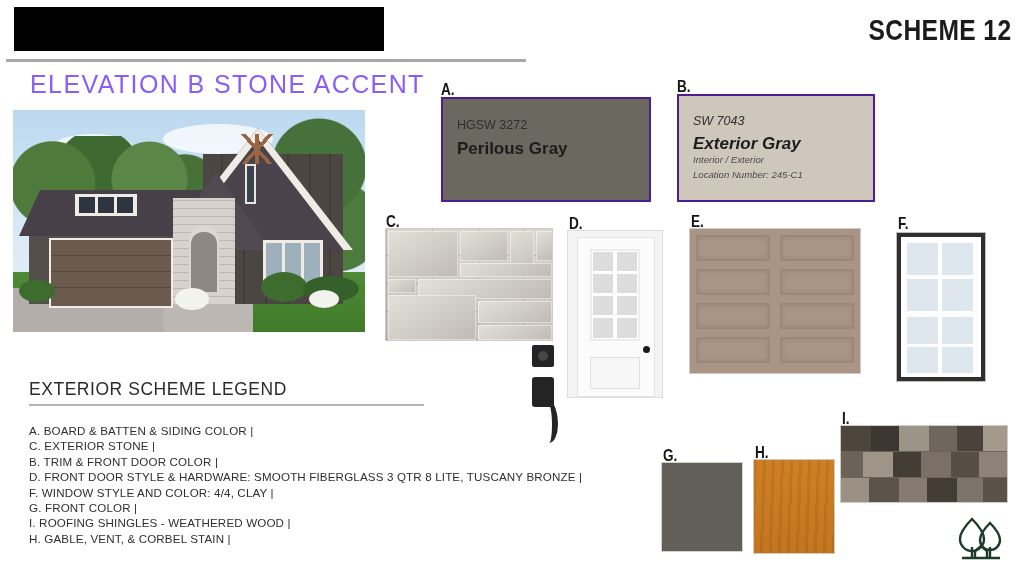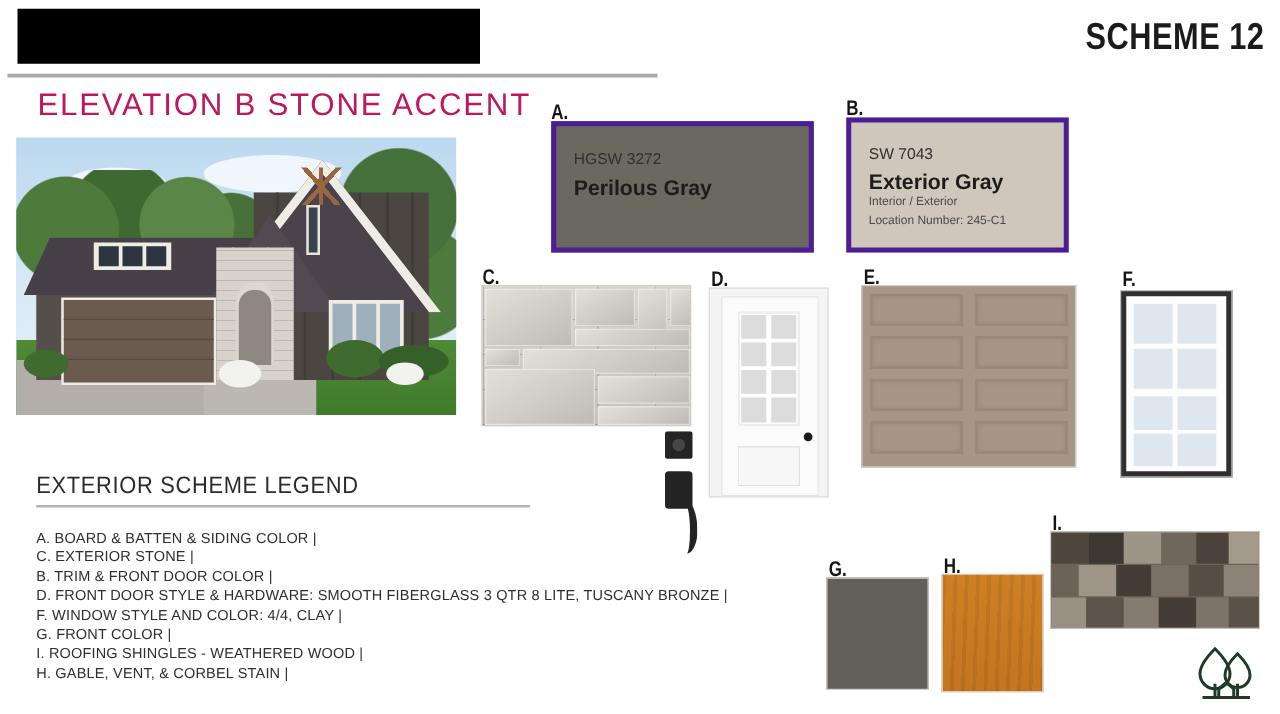--- a/index.html
+++ b/index.html
@@ -13,21 +13,21 @@
   .redact-bar{position:absolute;left:14px;top:7px;width:370px;height:44px;background:#000;}
   .hdr-rule{position:absolute;left:6px;top:59px;width:520px;height:3px;background:#a9a9a9;}
   .scheme-title{
     position:absolute;right:12px;top:13px;font-size:30px;font-weight:bold;
     letter-spacing:0.5px;color:#1b1b1b;
     font-family:"Liberation Sans Narrow","Liberation Sans",sans-serif;
     transform:scaleX(.82);transform-origin:right center;white-space:nowrap;
   }
   .elev-title{
     position:absolute;left:30px;top:70px;font-size:25px;letter-spacing:1.4px;
-    color:#be185d;font-weight:400;white-space:nowrap;
+    color:#8b5cf6;font-weight:400;white-space:nowrap;
   }
 
   
   .house{position:absolute;left:13px;top:110px;width:352px;height:222px;overflow:hidden;background:#cfe2f2;}
   .sky{position:absolute;inset:0;background:linear-gradient(#bcd8ef 0%,#d9e9f6 55%,#e8f1f8 100%);}
   .cloud{position:absolute;background:#fff;border-radius:50%;opacity:.75;}
   .treeL{position:absolute;left:-6px;top:26px;width:130px;height:120px;background:
      radial-gradient(circle at 35% 40%,#4e7a3c 0 38%,transparent 39%),
      radial-gradient(circle at 70% 30%,#3e6a31 0 34%,transparent 35%),
      radial-gradient(circle at 50% 70%,#4a7438 0 40%,transparent 41%);}
@@ -79,28 +79,28 @@
     font-family:"Liberation Sans Narrow","Liberation Sans",sans-serif;transform:scaleX(.92);transform-origin:left center;white-space:nowrap;}
   .legend-rule{position:absolute;left:29px;top:404px;width:395px;height:2px;background:#b5b5b5;}
   .legend-list{position:absolute;left:29px;top:423px;width:640px;}
   .legend-list div{font-size:11.6px;line-height:15.4px;letter-spacing:.15px;color:#2e2e2e;white-space:nowrap;}
 
   
   .lbl{position:absolute;font-size:17px;font-weight:bold;color:#151515;
     font-family:"Liberation Sans Narrow","Liberation Sans",sans-serif;transform:scaleX(.8);transform-origin:left center;}
 
   
-  .chip{position:absolute;border:4px solid #4c1d95;box-sizing:border-box;}
+  .chip{position:absolute;border:2px solid #4c1d95;box-sizing:border-box;}
   .chip .code{position:absolute;left:14px;font-size:12.5px;color:#2f2f2f;}
   .chip .nm{position:absolute;left:14px;font-size:17px;font-weight:bold;color:#1c1c1c;}
   .chip .sub{position:absolute;left:14px;font-size:9.6px;color:#4a4a4a;}
 
   #chipA{left:441px;top:97px;width:210px;height:105px;background:#6a685f;}
   #chipA .code{top:19px;} #chipA .nm{top:40px;}
-  #chipB{left:677px;top:94px;width:178px;height:108px;background:#cfc7bc;}
+  #chipB{left:677px;top:94px;width:198px;height:108px;background:#cfc7bc;font-style:italic;}
   #chipB .code{top:18px;} #chipB .nm{top:38px;} #chipB .s1{top:58px;} #chipB .s2{top:73px;}
 
   
   .sw{position:absolute;box-sizing:border-box;overflow:hidden;}
   #stoneC{left:385px;top:228px;width:168px;height:113px;border:1px solid #cfcbc4;
     background:
       repeating-linear-gradient(0deg,rgba(0,0,0,.17) 0 1px,transparent 1px 28px),
       repeating-linear-gradient(90deg,rgba(0,0,0,.12) 0 1px,transparent 1px 46px),
       linear-gradient(#d8d5d0,#c6c2bb);}
   #stoneC .blk{position:absolute;background:linear-gradient(150deg,#e3e0da,#bfbbb4);box-shadow:inset 0 0 0 1px rgba(255,255,255,.45);}

